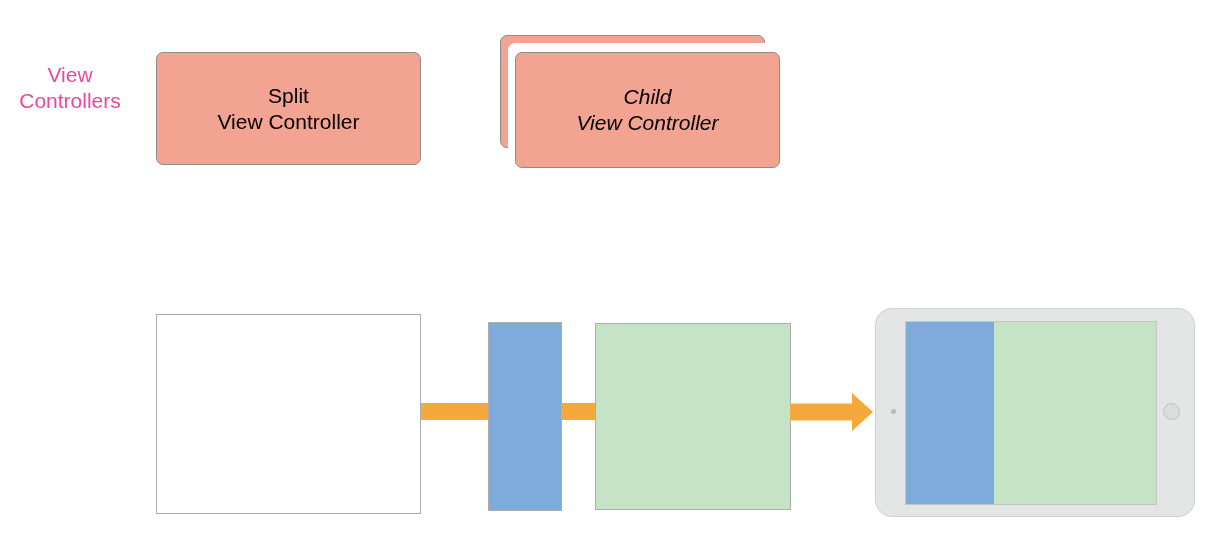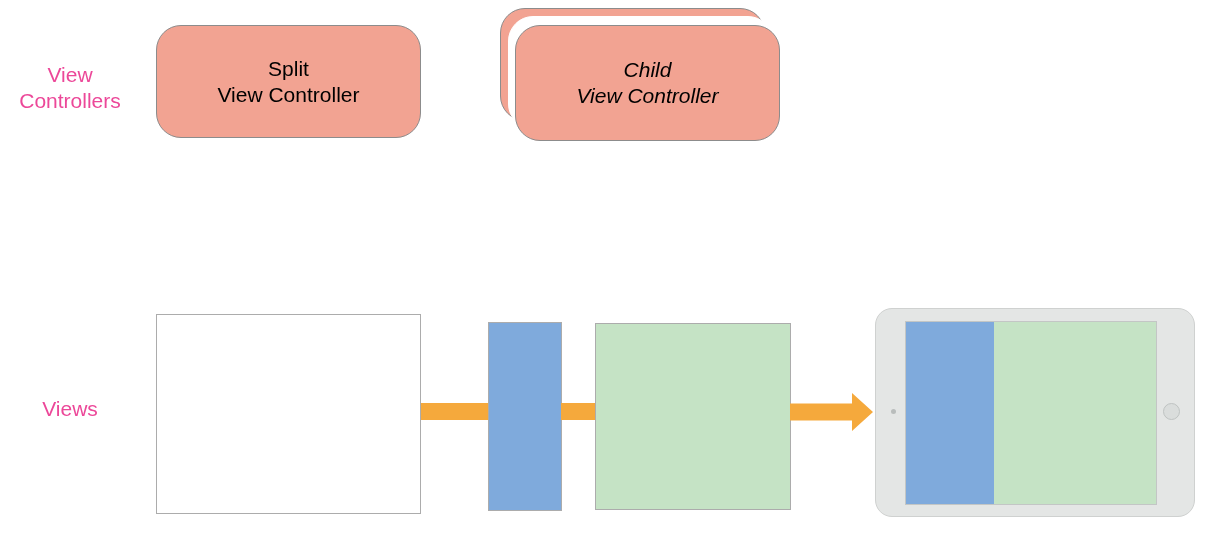--- a/index.html
+++ b/index.html
@@ -37,25 +37,26 @@
     left: 8px;
     top: 396px;
     width: 124px;
   }
 
   
   .vc-card {
     position: absolute;
     background: #F2A392;
     border: 1.6px solid #8C8C8C;
-    border-radius: 25px;
+    border-radius: 7px;
     box-sizing: border-box;
     display: flex;
     align-items: center;
     justify-content: center;
+    margin-top: 27px;
   }
   .vc-card-text {
     color: #000000;
     font-size: 21px;
     line-height: 26px;
     text-align: center;
     white-space: pre-line;
     font-family: "Liberation Sans", sans-serif;
   }
 
@@ -215,21 +216,20 @@
 
   <div id="child-vc-stack">
     <div class="vc-card" id="child-view-controller-back"></div>
     <div class="vc-card" id="child-view-controller-mid"></div>
     <div class="vc-card" id="child-view-controller-front">
       <div class="vc-card-text">Child
 View Controller</div>
     </div>
   </div>
 
-  <div class="row-label" id="label-views">Views</div>
 
   <div class="plain-rect" id="view-window-rect"></div>
 
   <div class="flow-bar" id="flow-bar-1"></div>
 
   <div class="plain-rect" id="view-primary-rect"></div>
 
   <div class="flow-bar" id="flow-bar-2"></div>
 
   <div class="plain-rect" id="view-secondary-rect"></div>

